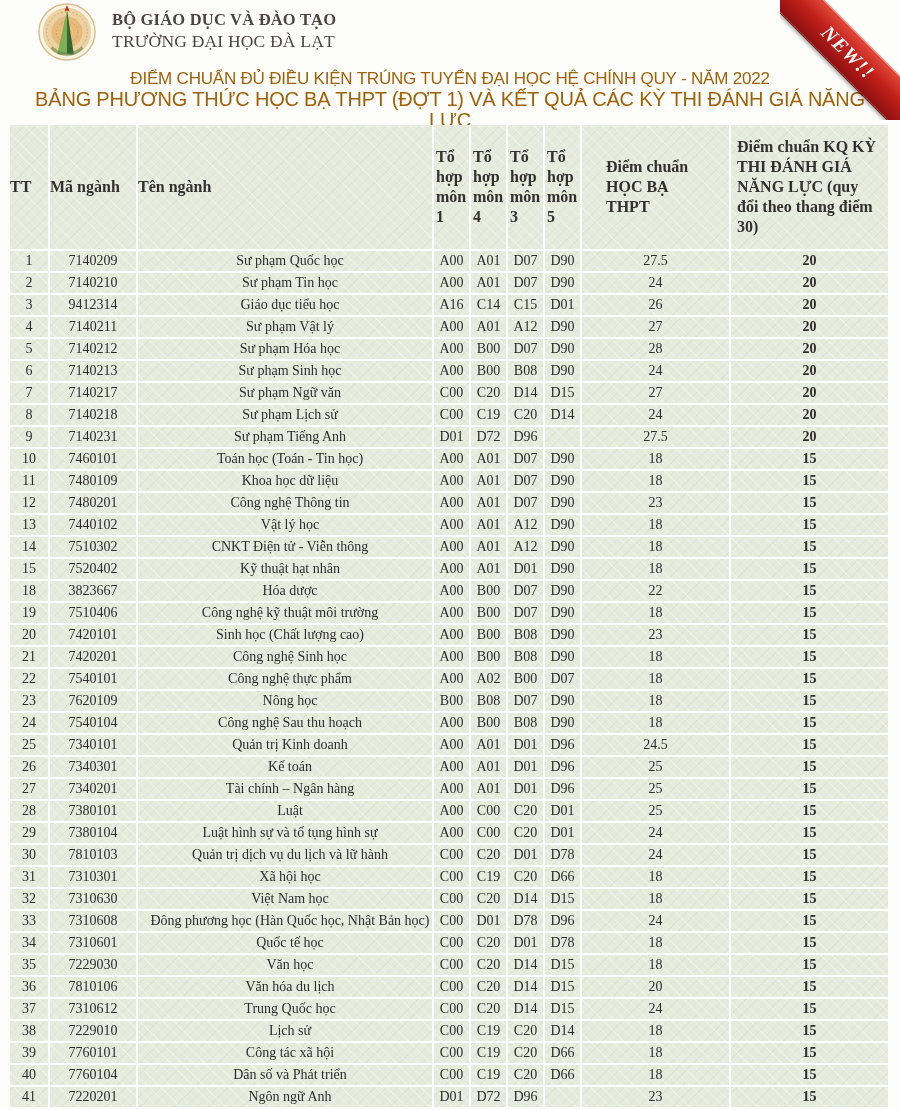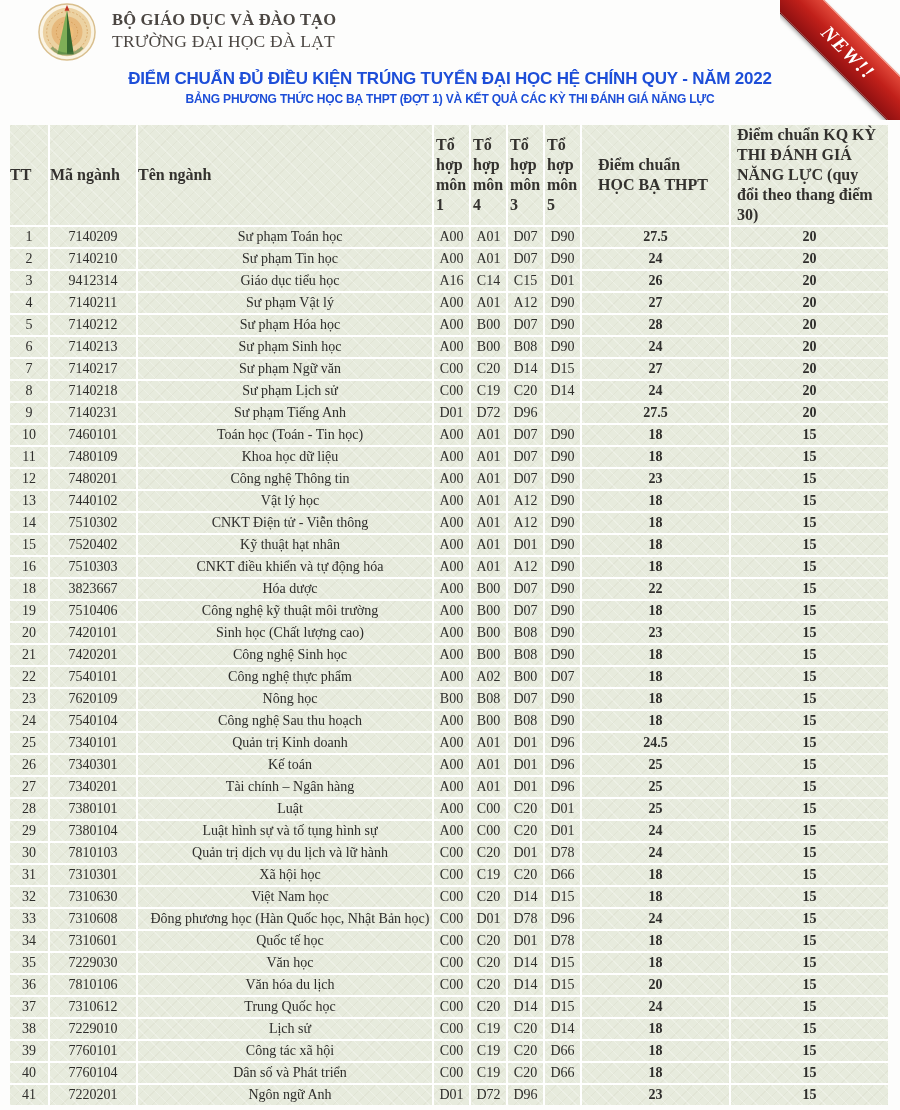--- a/index.html
+++ b/index.html
@@ -8,23 +8,23 @@
 
   .page { position:relative; width:900px; height:914px; background:#fdfdfc; }
 
   
   .top-header { position:absolute; top:0; left:0; width:900px; height:125px; background:#fdfdfc; }
   .logo { position:absolute; left:38px; top:3px; width:58px; height:58px; }
   .org-block { position:absolute; left:112px; top:10px; line-height:1.25; color:#4b4642; }
   .org-line1 { font-size:16.5px; font-weight:600; letter-spacing:0.2px; }
   .org-line2 { font-size:17.5px; font-weight:400; letter-spacing:0.2px; }
   .title-block { position:absolute; top:68px; left:20px; width:860px; text-align:center;
-                 color:#1d4ed8; font-family:"Liberation Sans", sans-serif; font-weight:700; }
+                 color:#a16207; font-family:"Liberation Sans", sans-serif; font-weight:400; }
   .title-line1 { font-size:17px; line-height:21px; letter-spacing:-0.2px; }
-  .title-line2 { font-size:12px; line-height:21px; letter-spacing:-0.2px; }
+  .title-line2 { font-size:20px; line-height:21px; letter-spacing:-0.2px; }
 
   
   .ribbon-box { position:absolute; top:0; right:0; width:120px; height:120px; overflow:hidden; }
   .ribbon { position:absolute; top:32px; left:-32px; width:200px; padding:8px 0;
             transform:rotate(45deg); text-align:center;
             background:linear-gradient(180deg,#e2493a 0%, #c1201a 45%, #8f1011 100%);
             border-top:1px solid #ef8a7a; border-bottom:1px solid #6d0a0b;
             box-shadow:0 2px 4px rgba(0,0,0,0.35); }
   .ribbon-text { color:#ffffff; font-family:"Liberation Serif", serif;
                  font-style:italic; font-weight:700; font-size:20px; letter-spacing:1px; }
@@ -38,27 +38,27 @@
                      repeating-linear-gradient(-45deg, rgba(150,140,110,0.07) 0 1px, transparent 1px 8px),
                      radial-gradient(circle at 50% 40%, rgba(170,160,120,0.10) 0 2px, transparent 2px);
   }
   .results-table th, .results-table td { border-left:2px solid #ffffff; overflow:hidden; }
   .results-table th:first-child, .results-table td:first-child { border-left:none; }
   .results-table td { border-top:2px solid #ffffff; }
 
   .results-table thead th { height:76px; vertical-align:middle; text-align:left;
                             font-weight:700; font-size:16px; color:#33312e; line-height:1.25; }
   th.h-combo { font-size:13.5px; line-height:1.3; padding:0 2px; }
-  th.h-hocba { color:#d6893f; font-size:14.5px; padding:0 16px; }
-  th.h-nangluc { color:#5f7f4a; font-size:13.5px; padding:0 6px; line-height:1.3; }
+  th.h-hocba { color:#d6893f; font-size:14.5px; padding:0 24px; }
+  th.h-nangluc { color:#5f7f4a; font-size:13.5px; padding:12px 6px; line-height:1.3; }
 
   .results-table tbody td { height:22px; font-size:14px; color:#2e2d2b;
                             text-align:center; white-space:nowrap; line-height:20px; }
   td.c-name { text-align:left; padding-left:10px; }
-  td.c-hocba { color:#d6893f; font-weight:700; font-size:13.5px; }
+  td.c-hocba { color:#d6893f; font-weight:400; font-size:13.5px; }
   td.c-nangluc { color:#64824d; font-weight:700; font-size:13.5px; }
 </style>
 </head>
 <body>
 
 <div class="page">
 
   <div class="top-header">
 
     <svg class="logo" viewBox="0 0 60 60">
@@ -113,21 +113,21 @@
         <th class="h-combo">Tổ hợp môn 3</th>
         <th class="h-combo">Tổ hợp môn 5</th>
         <th class="h-hocba">Điểm chuẩn HỌC BẠ THPT</th>
         <th class="h-nangluc">Điểm chuẩn KQ KỲ THI ĐÁNH GIÁ NĂNG LỰC (quy đổi theo thang điểm 30)</th>
       </tr>
     </thead>
     <tbody>
         <tr>
           <td class="c-tt">1</td>
           <td class="c-code">7140209</td>
-          <td class="c-name">Sư phạm Toán học</td>
+          <td class="c-name">Sư phạm Quốc học</td>
           <td class="c-combo">A00</td>
           <td class="c-combo">A01</td>
           <td class="c-combo">D07</td>
           <td class="c-combo">D90</td>
           <td class="c-hocba">27.5</td>
           <td class="c-nangluc">20</td>
         </tr>
         <tr>
           <td class="c-tt">2</td>
           <td class="c-code">7140210</td>
@@ -276,31 +276,20 @@
           <td class="c-code">7520402</td>
           <td class="c-name">Kỹ thuật hạt nhân</td>
           <td class="c-combo">A00</td>
           <td class="c-combo">A01</td>
           <td class="c-combo">D01</td>
           <td class="c-combo">D90</td>
           <td class="c-hocba">18</td>
           <td class="c-nangluc">15</td>
         </tr>
         <tr>
-          <td class="c-tt">16</td>
-          <td class="c-code">7510303</td>
-          <td class="c-name">CNKT điều khiển và tự động hóa</td>
-          <td class="c-combo">A00</td>
-          <td class="c-combo">A01</td>
-          <td class="c-combo">A12</td>
-          <td class="c-combo">D90</td>
-          <td class="c-hocba">18</td>
-          <td class="c-nangluc">15</td>
-        </tr>
-        <tr>
           <td class="c-tt">18</td>
           <td class="c-code">3823667</td>
           <td class="c-name">Hóa dược</td>
           <td class="c-combo">A00</td>
           <td class="c-combo">B00</td>
           <td class="c-combo">D07</td>
           <td class="c-combo">D90</td>
           <td class="c-hocba">22</td>
           <td class="c-nangluc">15</td>
         </tr>

